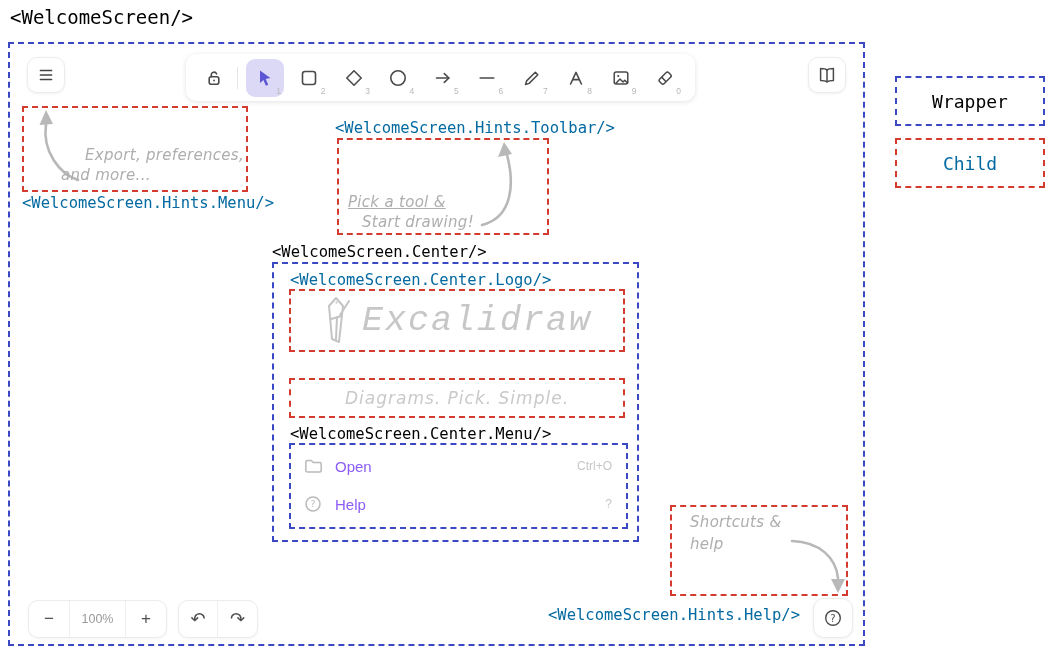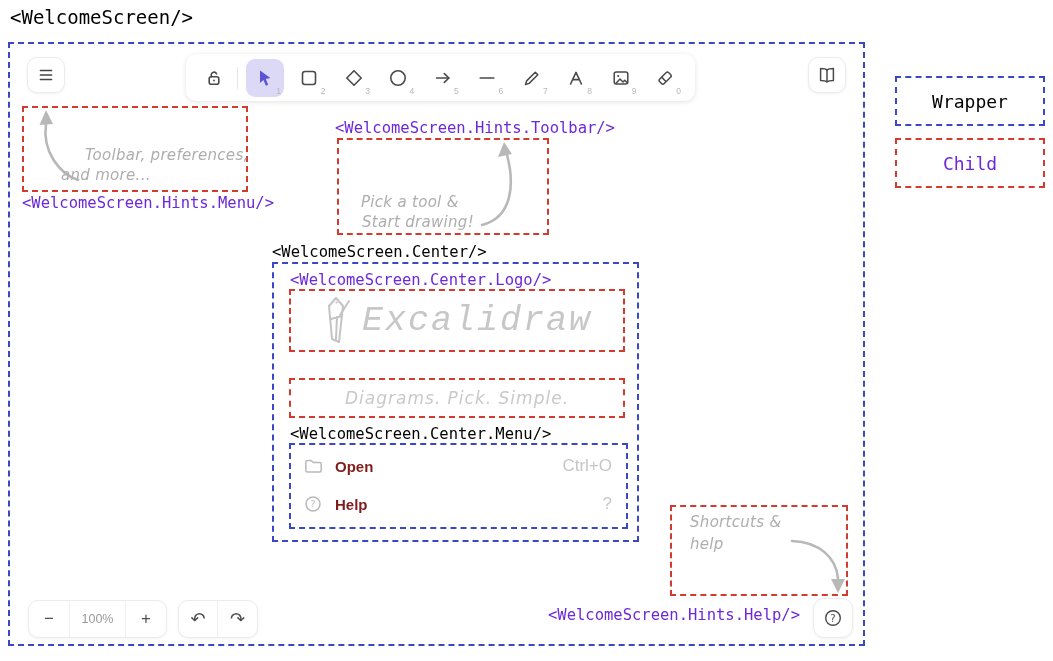--- a/index.html
+++ b/index.html
@@ -5,21 +5,21 @@
   * { margin:0; padding:0; box-sizing:border-box; }
   html,body { background:#ffffff; }
   body { font-family:"Liberation Sans", sans-serif; }
   #page { position:relative; width:1053px; height:661px; background:#fff; overflow:hidden; }
 
   .abs { position:absolute; }
 
   
   .tagline { font-family:"DejaVu Sans Mono", monospace; white-space:pre; }
   .tag-blue { color:#000000; }
-  .tag-red  { color:#6d28d9; }
+  .tag-red  { color:#0369a1; }
   .page-title { left:10px; top:6px; font-size:19px; }
   .lbl { font-size:15.5px; }
 
   
   .dash-blue { border:2px dashed #3b48c3; }
   .dash-red  { border:2px dashed #d23b2e; }
 
   .main-frame { left:8px; top:42px; width:857px; height:604px; }
 
   
@@ -81,22 +81,22 @@
   .logo-text { font-family:Liberation Mono, monospace; font-style:italic;
     font-size:35px; color:#c7c7c7; letter-spacing:2px; }
   .heading-box { left:289px; top:378px; width:336px; height:40px;
     display:flex; align-items:center; justify-content:center; }
   .heading-text { font-family:"DejaVu Sans", sans-serif; font-style:italic;
     font-size:17px; color:#c9c9c9; letter-spacing:1px; }
 
   .center-menu-box { left:289px; top:443px; width:339px; height:86px;
     display:flex; flex-direction:column; justify-content:space-between; padding:9px 14px 11px 12px; }
   .menu-row { display:flex; align-items:center; gap:12px; height:24px; cursor:pointer; }
-  .menu-row .mlabel { font-size:15px; color:#7f1d1d;font-weight:bold; }
-  .menu-row .mshortcut { margin-left:auto; font-size:17px; color:#c6c6c6; }
+  .menu-row .mlabel { font-size:15px; color:#8b5cf6; }
+  .menu-row .mshortcut { margin-left:auto; font-size:12px; color:#c6c6c6; }
 
   .legend-wrapper-box { left:895px; top:76px; width:150px; height:50px;
     display:flex; align-items:center; justify-content:center; }
   .legend-child-box { left:895px; top:138px; width:150px; height:50px;
     display:flex; align-items:center; justify-content:center; }
   .legend-text { font-family:"DejaVu Sans Mono", monospace; font-size:18px; }
 
   svg { display:block; }
   .arrow-svg path { stroke:#b8b8b8; stroke-width:2.6; fill:none; stroke-linecap:round; }
   .arrow-svg polygon { fill:#b8b8b8; }
@@ -259,31 +259,31 @@
   </div>
   <div class="abs dash-red legend-child-box">
     <span class="legend-text tag-red">Child</span>
   </div>
 
   <div class="abs dash-red hint-menu-box"></div>
   <svg class="abs arrow-svg" style="left:30px; top:108px;" width="64" height="82" viewBox="0 0 64 82">
     <path d="M48 72 C 30 66, 12 44, 16 16"></path>
     <polygon points="16,2 9.5,17 23,16"></polygon>
   </svg>
-  <div class="abs hand" style="left:85px; top:146px;">Toolbar, preferences,</div>
+  <div class="abs hand" style="left:85px; top:146px;">Export, preferences,</div>
   <div class="abs hand" style="left:61px; top:166px;">and more...</div>
   <div class="abs tagline tag-red lbl lbl-hints-menu">&lt;WelcomeScreen.Hints.Menu/&gt;</div>
 
   <div class="abs tagline tag-red lbl lbl-hints-toolbar">&lt;WelcomeScreen.Hints.Toolbar/&gt;</div>
   <div class="abs dash-red hint-toolbar-box"></div>
   <svg class="abs arrow-svg" style="left:440px; top:141px;" width="82" height="92" viewBox="0 0 82 92">
     <path d="M42 84 C 74 76, 74 40, 67 14"></path>
     <polygon points="64,1 58,16 72,13"></polygon>
   </svg>
-  <div class="abs hand" style="left:361px; top:193px;">Pick a tool &amp;</div>
+  <div class="abs hand" style="left:348px; top:193px;text-decoration:underline;">Pick a tool &amp;</div>
   <div class="abs hand" style="left:362px; top:213px;">Start drawing!</div>
 
   <div class="abs tagline tag-blue lbl lbl-center">&lt;WelcomeScreen.Center/&gt;</div>
   <div class="abs dash-blue center-box"></div>
 
   <div class="abs tagline tag-red lbl lbl-center-logo">&lt;WelcomeScreen.Center.Logo/&gt;</div>
   <div class="abs dash-red logo-box">
     <span>
       <svg width="30" height="52" viewBox="0 0 30 52">
         <g stroke="#c4c4c4" stroke-width="2" fill="none" stroke-linecap="round" stroke-linejoin="round">

